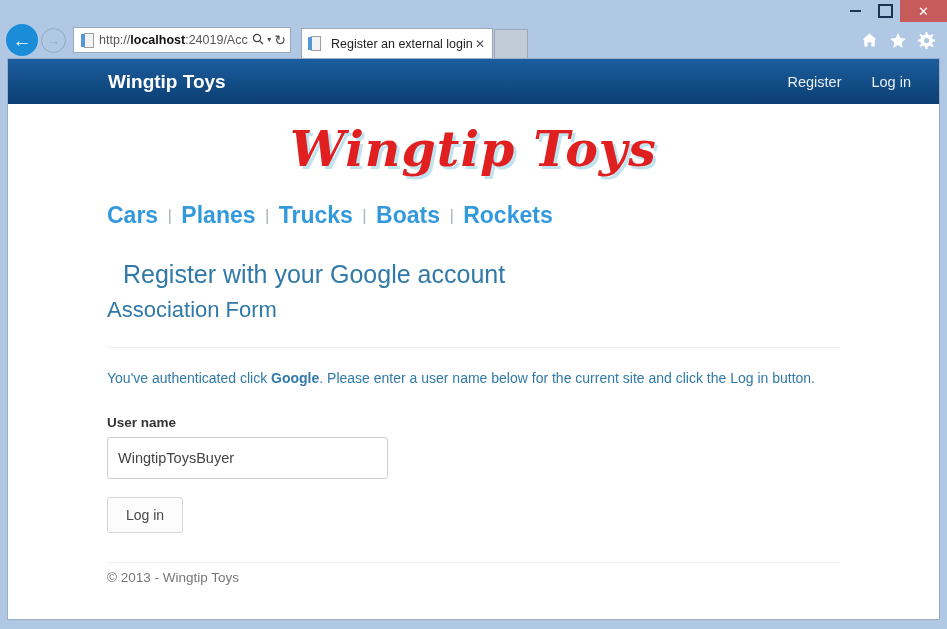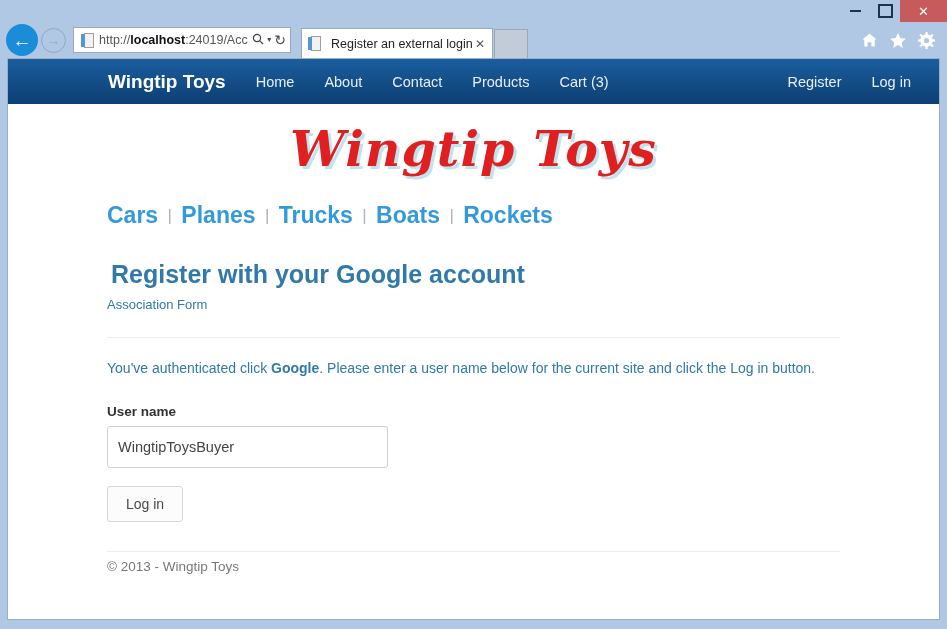--- a/index.html
+++ b/index.html
@@ -286,27 +286,27 @@
     font-weight: normal;
     font-size: 17px;
     padding: 0 3px;
     position: relative;
     top: -2px;
   }
 
   h1.page-title {
     color: #3079a8;
     font-size: 25px;
-    font-weight: bold;
-    margin: 24px 0 0 4px;
+    font-weight: normal;
+    margin: 24px 0 0 16px;
     line-height: 1.2;
   }
   h2.sub-title {
     color: #3079a8;
-    font-size: 13px;
+    font-size: 22px;
     font-weight: normal;
     margin: 8px 0 0 0;
     line-height: 1.2;
   }
   hr.rule {
     border: none;
     border-top: 1px solid #ededed;
     margin: 24px 0 0 0;
   }
   .lede {
@@ -436,27 +436,20 @@
             <circle cx="8.5" cy="8.5" r="2.6" fill="#b0c8e4"></circle>
           </svg>
       </span>
     </div>
   </div>
 
   <div class="viewport">
 
     <div class="navbar">
       <span class="brand">Wingtip Toys</span>
-      <span class="nav-links">
-        <a>Home</a>
-        <a>About</a>
-        <a>Contact</a>
-        <a>Products</a>
-        <a>Cart (3)</a>
-      </span>
       <span class="nav-right">
         <a>Register</a>
         <a>Log in</a>
       </span>
     </div>
 
     <div class="content">
 
       <div class="logo">Wingtip Toys</div>
 

